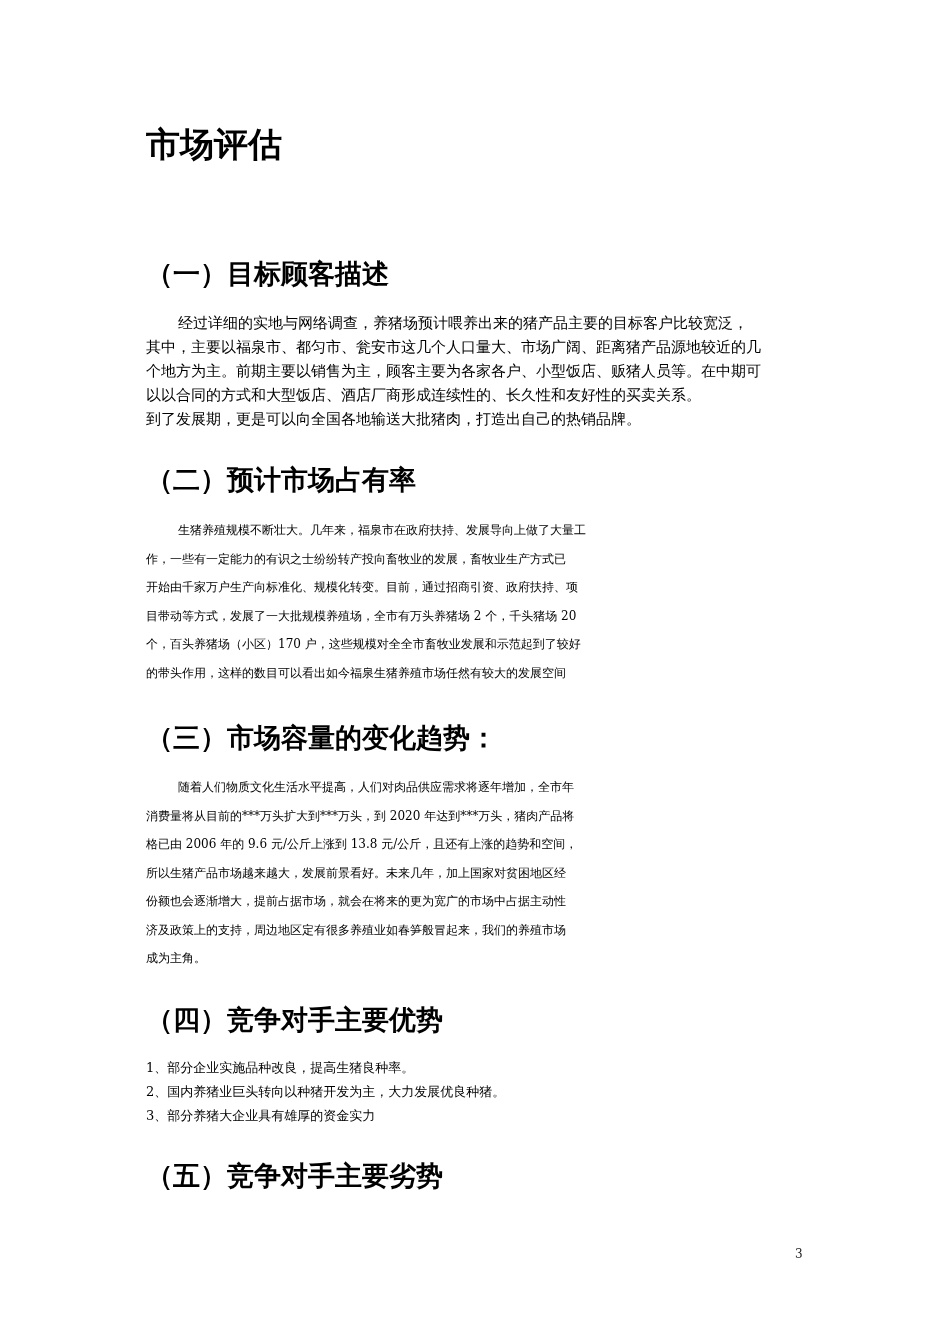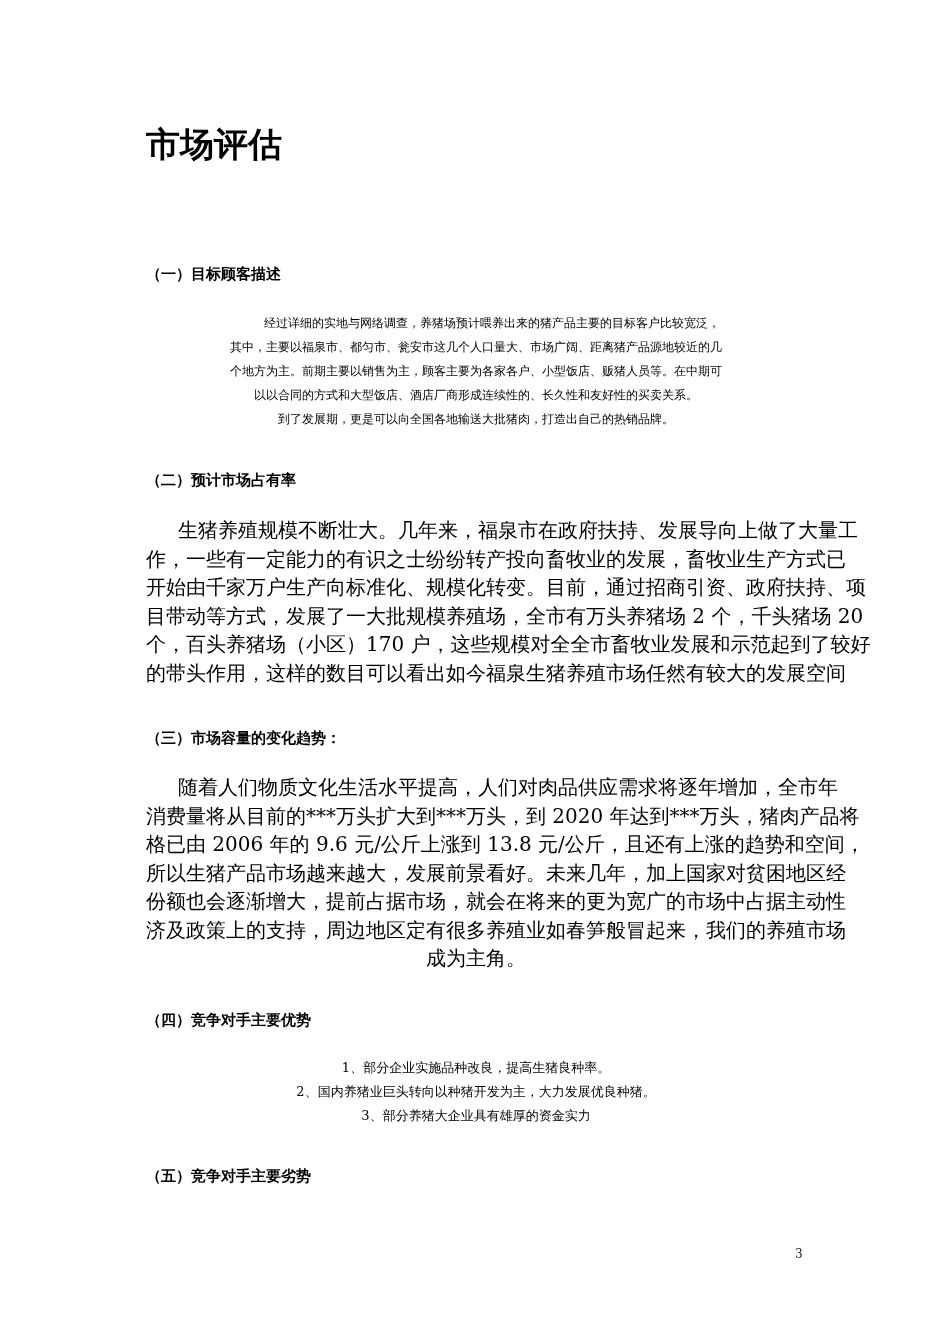--- a/index.html
+++ b/index.html
@@ -1,49 +1,49 @@
 <!DOCTYPE html>
 <html><head>
   <meta charset="utf-8">
   <style>
     html, body { margin: 0; padding: 0; background: #ffffff; }
     body { width: 950px; height: 1344px; position: relative; overflow: hidden; color: #000; }
-    .page { position: absolute; left: 0; top: 0; width: 950px; height: 1344px; background: #fff; text-align: center; }
+    .page { position: absolute; left: 0; top: 0; width: 950px; height: 1344px; background: #fff; }
     .title {
       position: absolute; left: 146px; top: 120px;
       font-family: "DejaVu Sans", sans-serif; font-weight: bold;
       font-size: 34px; line-height: 48px; letter-spacing: 0px; margin: 0;
     }
     .h2 {
       position: absolute; left: 146px;
       font-family: "DejaVu Sans", sans-serif; font-weight: bold;
-      font-size: 15px; line-height: 32px; margin: 0; white-space: nowrap;
+      font-size: 27px; line-height: 32px; margin: 0; white-space: nowrap;
     }
     .para {
       position: absolute; left: 146px; width: 660px;
       font-family: "DejaVu Serif", serif; font-size: 15.2px; margin: 0;
     }
     .para .line { display: block; white-space: nowrap; height: 26px; line-height: 26px; }
     .para.tight .line { height: 24px; line-height: 24px; }
-    .para.wide .line { height: 28.5px; line-height: 28.5px; font-size: 20px; }
+    .para.wide .line { height: 28.5px; line-height: 28.5px; font-size: 12px; }
     .indent { padding-left: 32px; }
     .page-number {
       position: absolute; left: 795px; top: 1247px;
       font-family: "DejaVu Serif", serif; font-size: 12px; color: #222;
     }
   </style>
 </head>
 <body>
 
 <div class="page">
 
   <h1 class="title">市场评估</h1>
 
   <h2 class="h2" style="top:258px;">（一）目标顾客描述</h2>
-  <div class="para tight" style="top:311px; font-size:12px;">
+  <div class="para tight" style="top:311px; font-size:15px;">
     <span class="line indent">经过详细的实地与网络调查，养猪场预计喂养出来的猪产品主要的目标客户比较宽泛，</span>
     <span class="line">其中，主要以福泉市、都匀市、瓮安市这几个人口量大、市场广阔、距离猪产品源地较近的几</span>
     <span class="line">个地方为主。前期主要以销售为主，顾客主要为各家各户、小型饭店、贩猪人员等。在中期可</span>
     <span class="line">以以合同的方式和大型饭店、酒店厂商形成连续性的、长久性和友好性的买卖关系。</span>
     <span class="line">到了发展期，更是可以向全国各地输送大批猪肉，打造出自己的热销品牌。</span>
   </div>
 
   <h2 class="h2" style="top:464px;">（二）预计市场占有率</h2>
   <div class="para wide" style="top:516px;">
     <span class="line indent">生猪养殖规模不断壮大。几年来，福泉市在政府扶持、发展导向上做了大量工</span>

